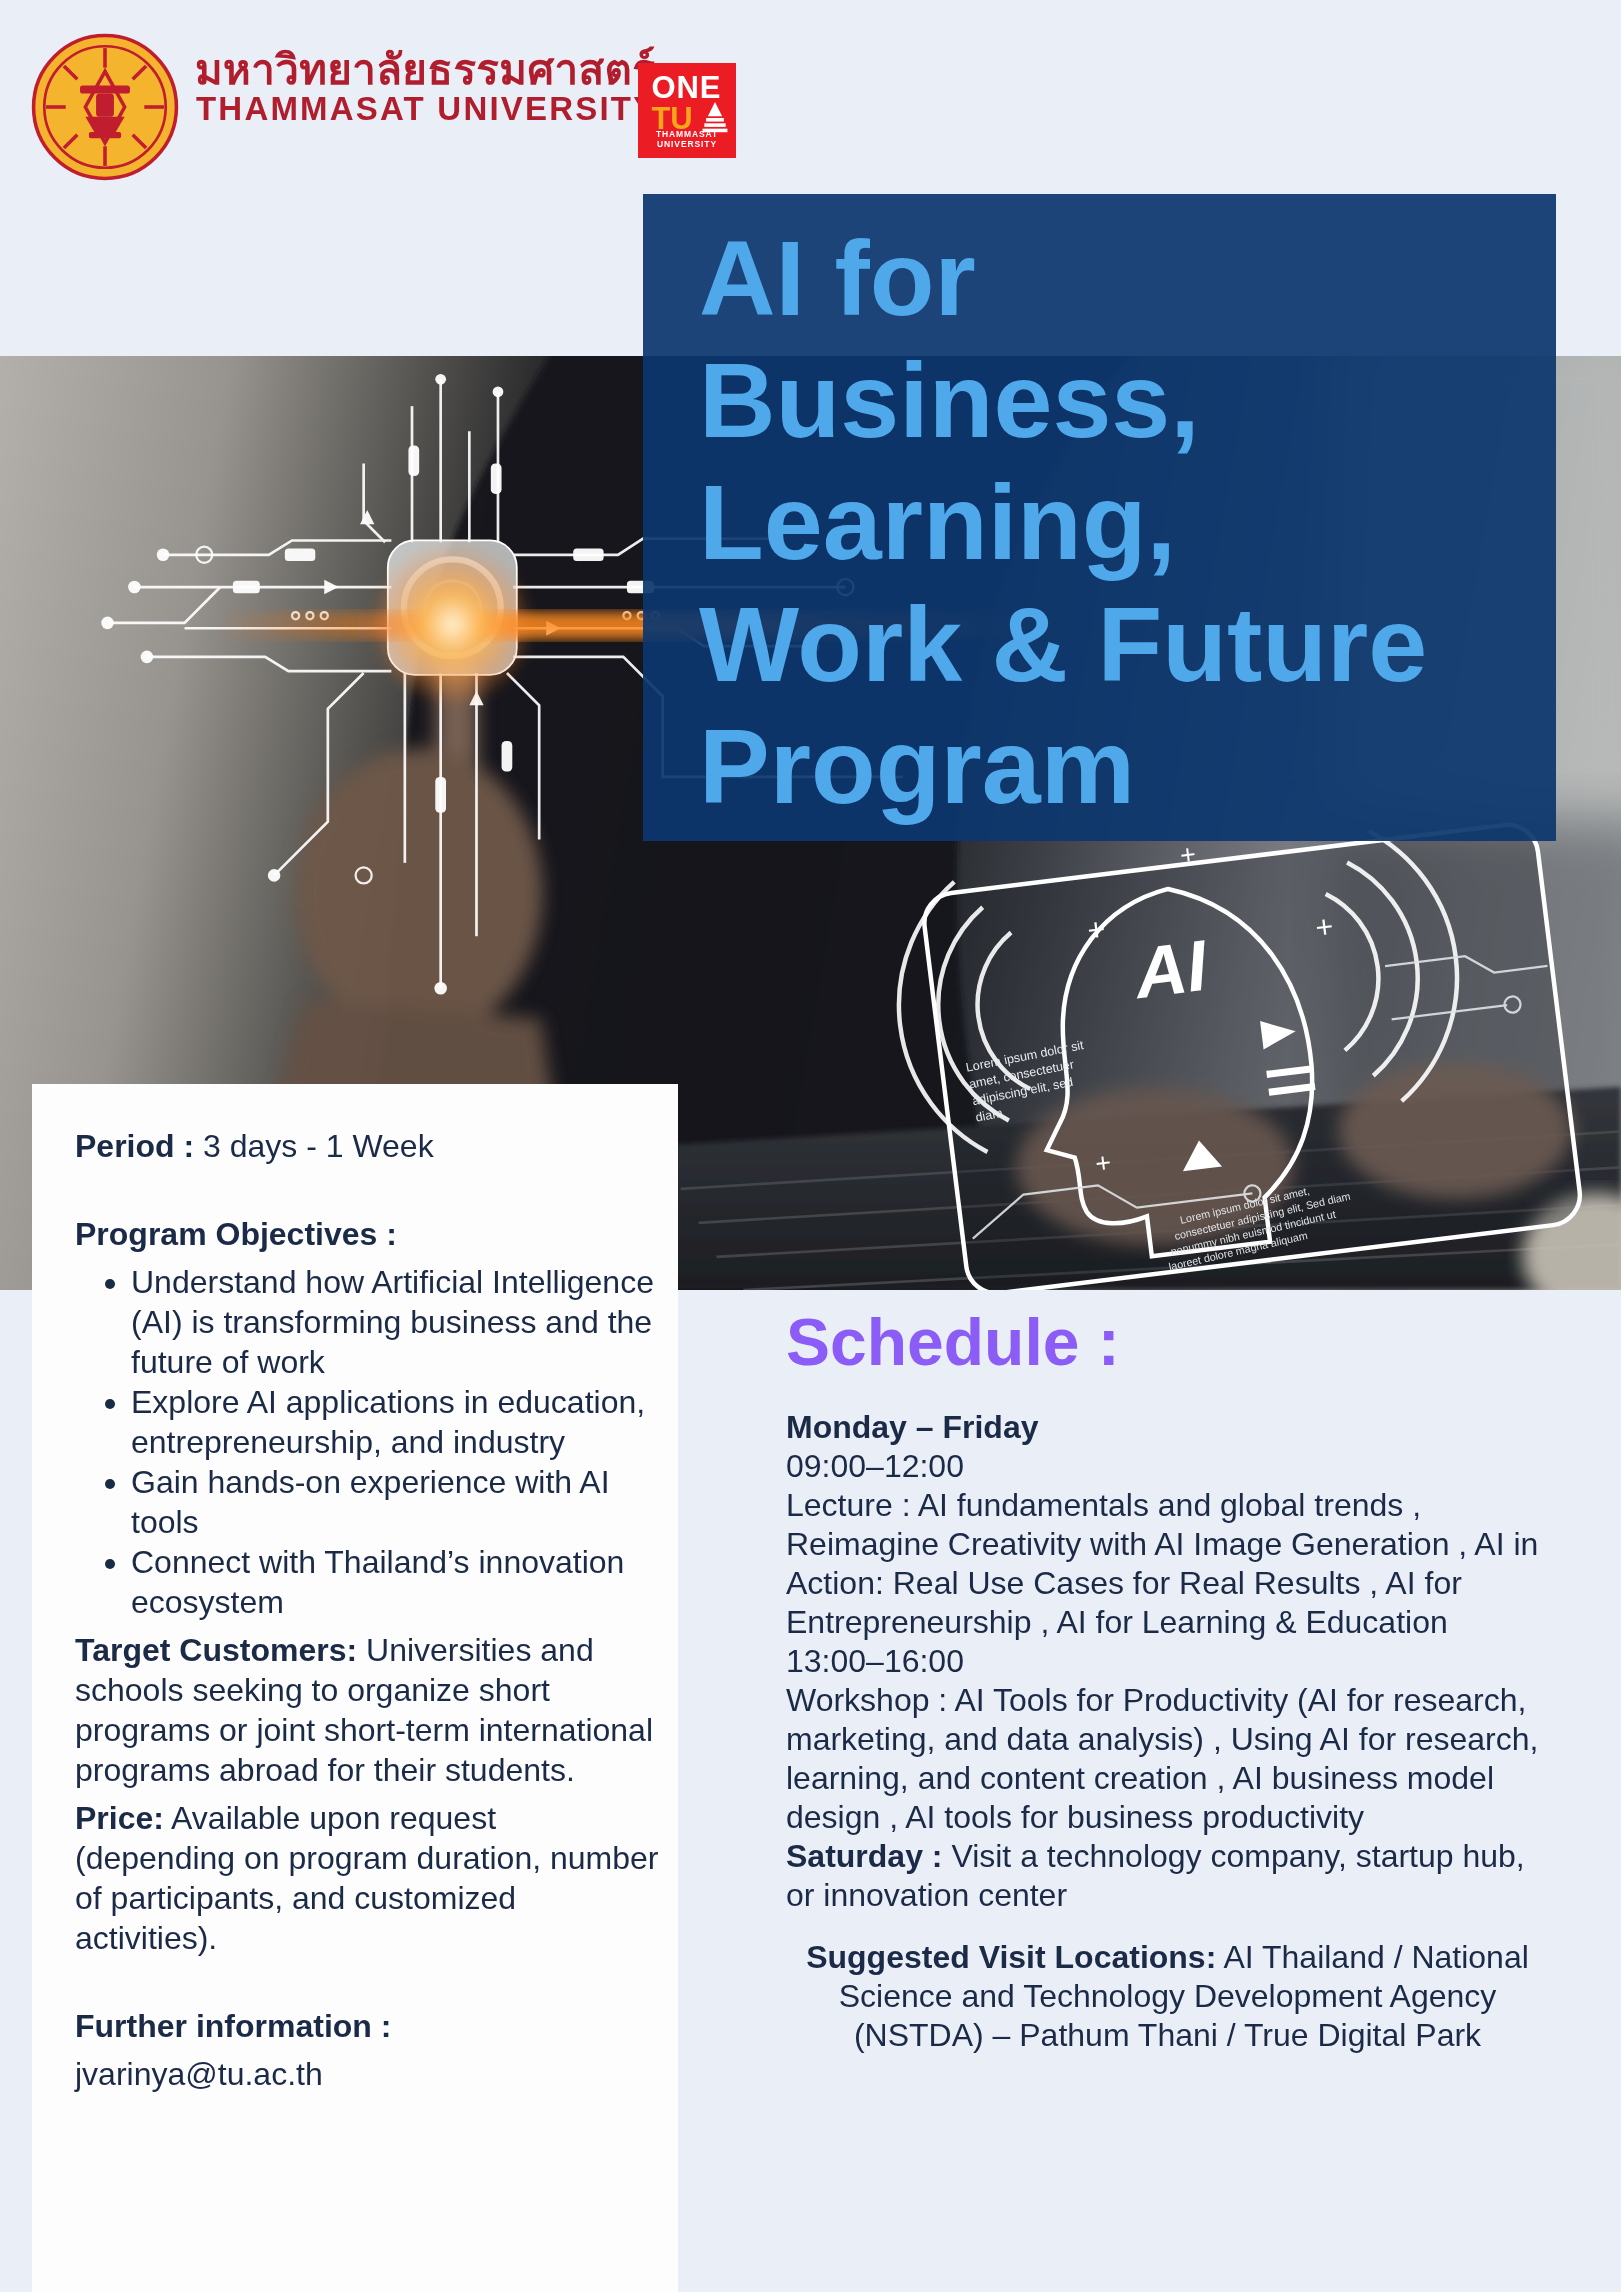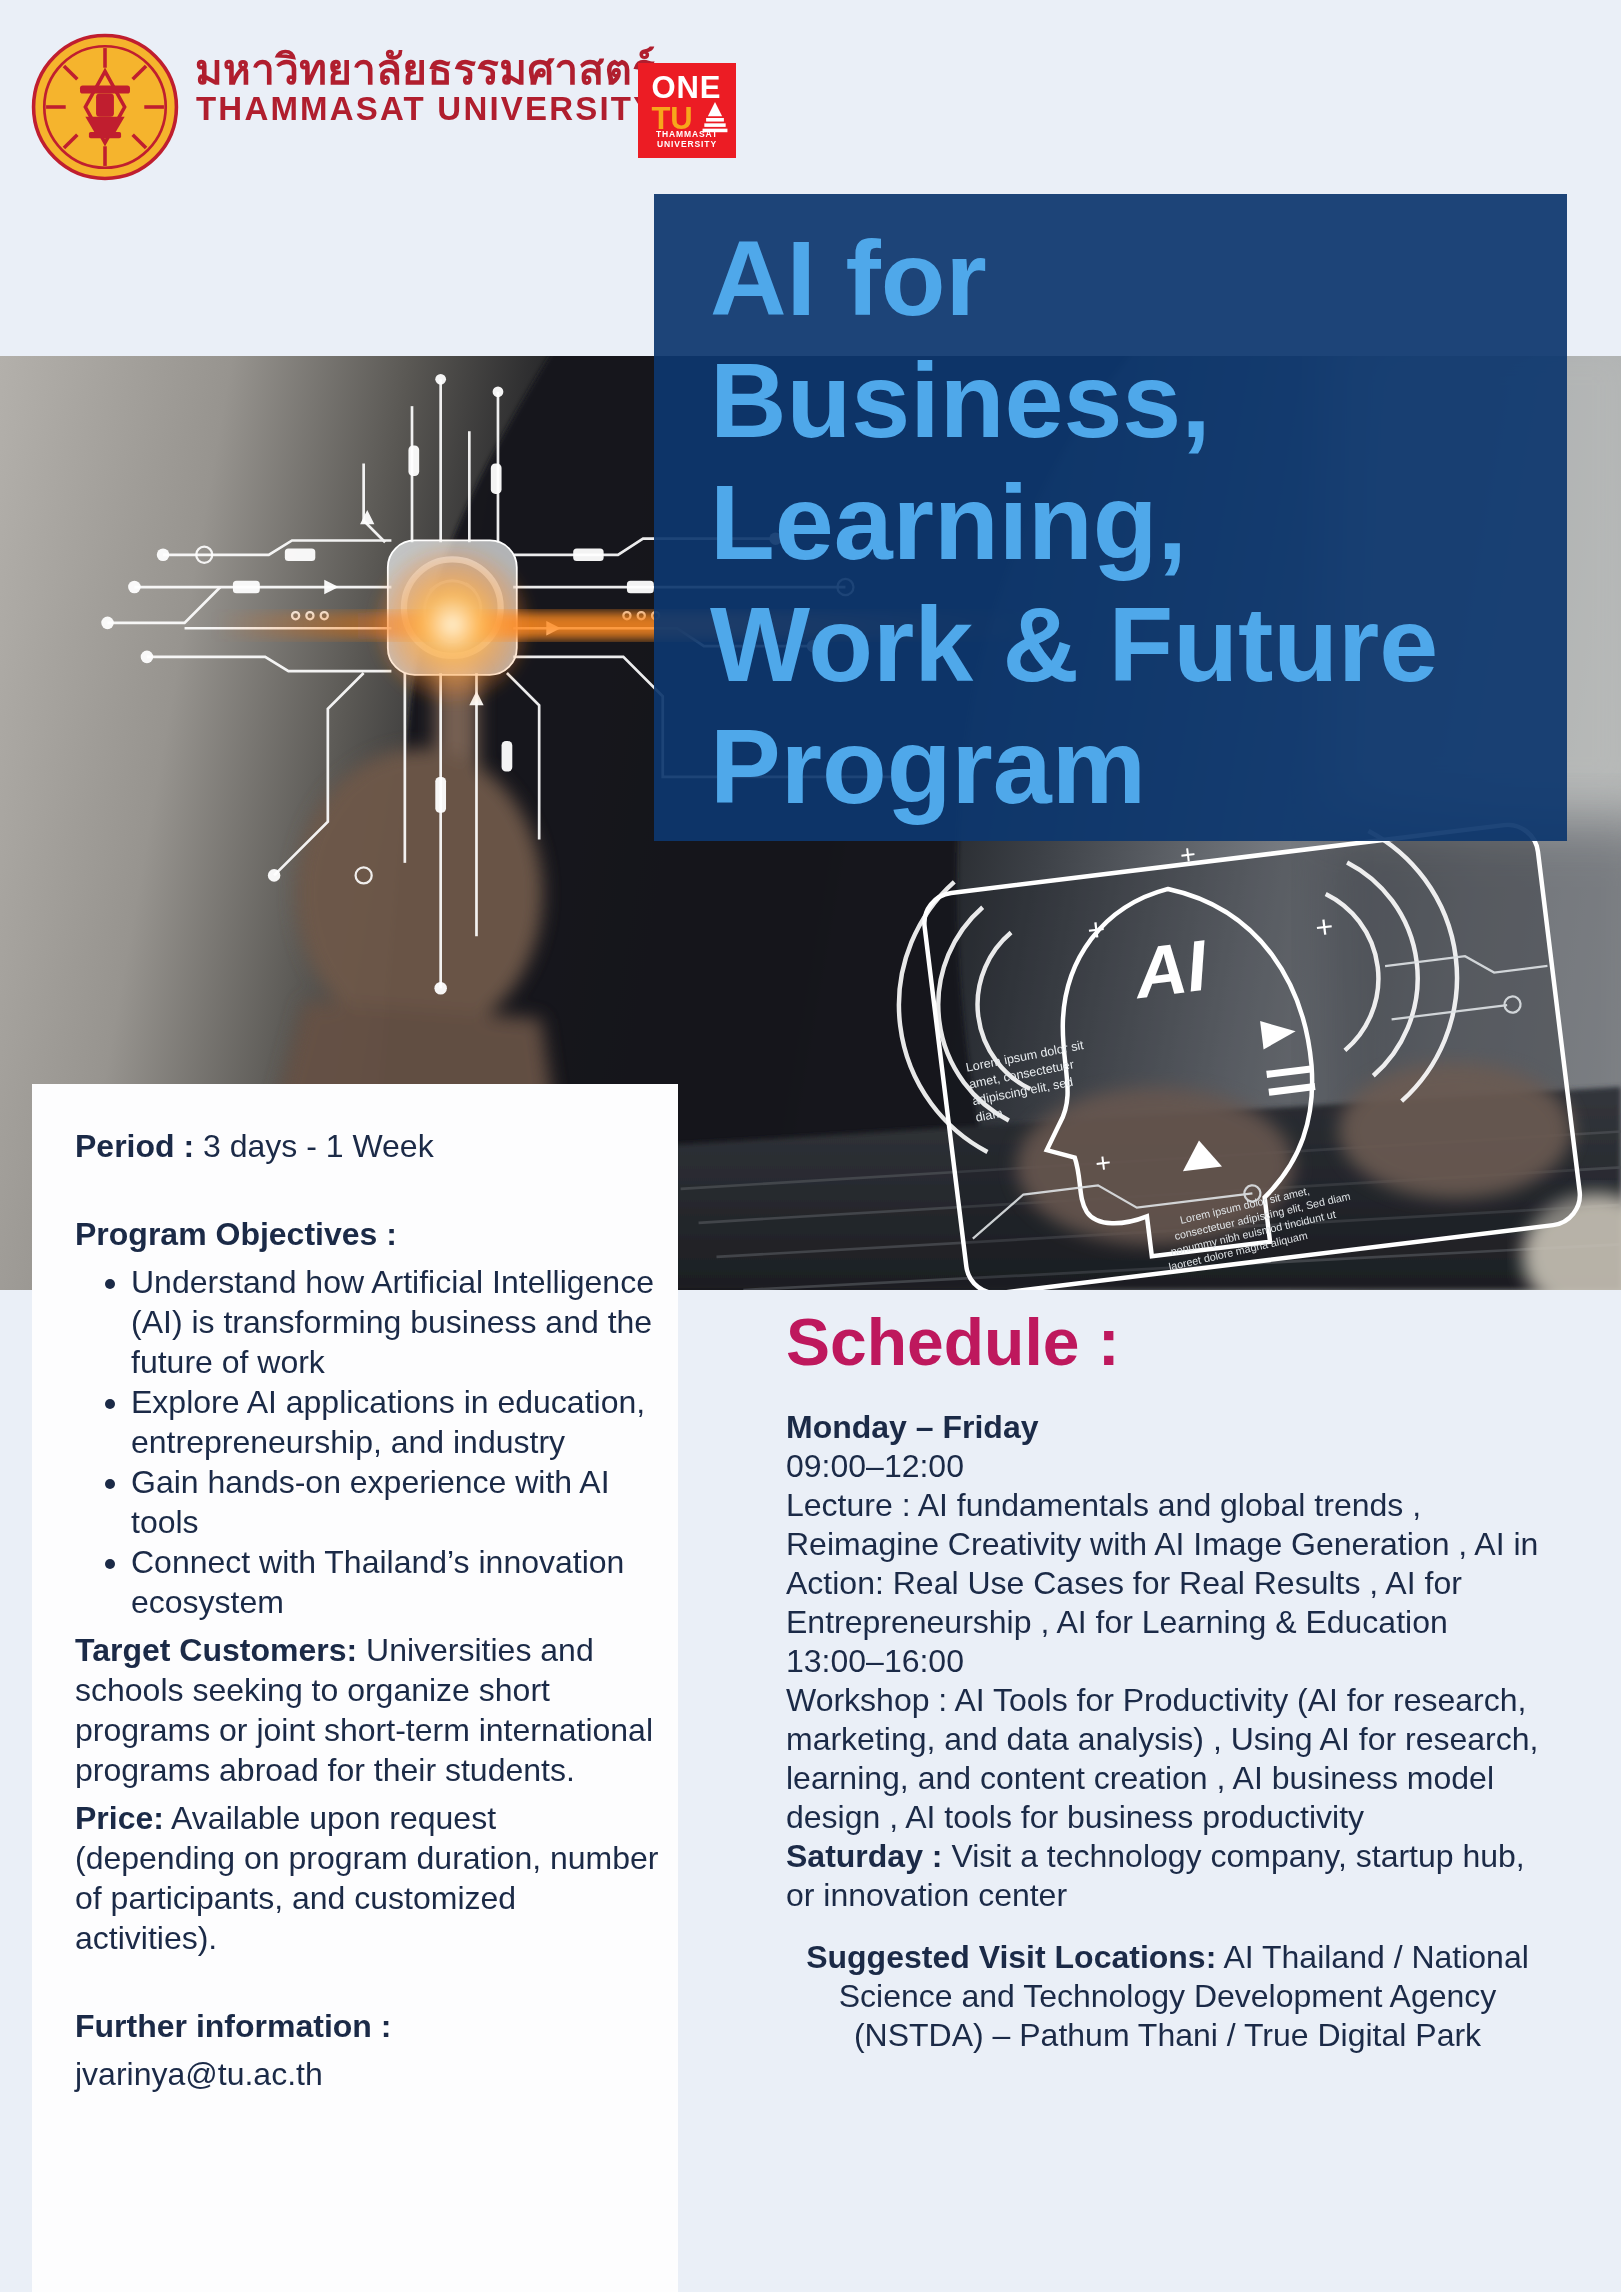--- a/index.html
+++ b/index.html
@@ -21,39 +21,39 @@
               font-size:8.5px;font-weight:bold;letter-spacing:0.9px;line-height:10.7px;margin-top:48px;}
 
   
   .photo{position:absolute;left:0;top:356px;width:1621px;height:934px;
     background:linear-gradient(100deg,#b3b0ab 0%,#97948f 13%,#5a5854 23%,#1a1b1f 33%,
                #0e1013 50%,#3c4046 63%,#74787e 76%,#9da0a3 88%,#b2b4b4 100%);}
   .photo svg{position:absolute;left:0;top:0;}
 
   
   .title-block{position:absolute;left:643px;top:194px;width:913px;height:647px;
-       background:rgba(13,55,110,0.93);margin-left:11px;}
+       background:rgba(13,55,110,0.93);}
   .title-text{position:absolute;left:56px;top:23px;font-size:106px;line-height:122px;
        font-weight:bold;color:#4fa8ea;letter-spacing:0px;}
 
   
   .white-panel{position:absolute;left:32px;top:1084px;width:646px;height:1209px;background:#fdfdfe;}
   .left-col{position:absolute;left:67px;top:1118px;width:602px;font-size:32px;line-height:40px;
             color:#1b2a47;}
   .left-col p{margin:8px;}
   .lsec{margin-top:48px;}
   .left-col b{font-weight:bold;color:#152档544;}
   .objectives{margin:0;padding-left:64px;}
   .objectives li{margin:0;}
 
   
   .right-col{position:absolute;left:786px;top:1306px;width:763px;font-size:32px;line-height:39px;
              color:#1b2a47;}
   .right-col p{margin:0;}
-  .sched-head{font-size:66px;font-weight:bold;color:#be185d;line-height:72px;margin:0;}
+  .sched-head{font-size:66px;font-weight:bold;color:#8b5cf6;line-height:72px;margin:0;}
   .rsec{margin-top:36px;}
   .rsec.first{margin-top:30px;}
   .rsec.tight{margin-top:23px;text-align:center;}
   b{font-weight:bold;}
   a{color:inherit;text-decoration:none;}
 </style>
 </head>
 <body>
 
 <div class="page">

